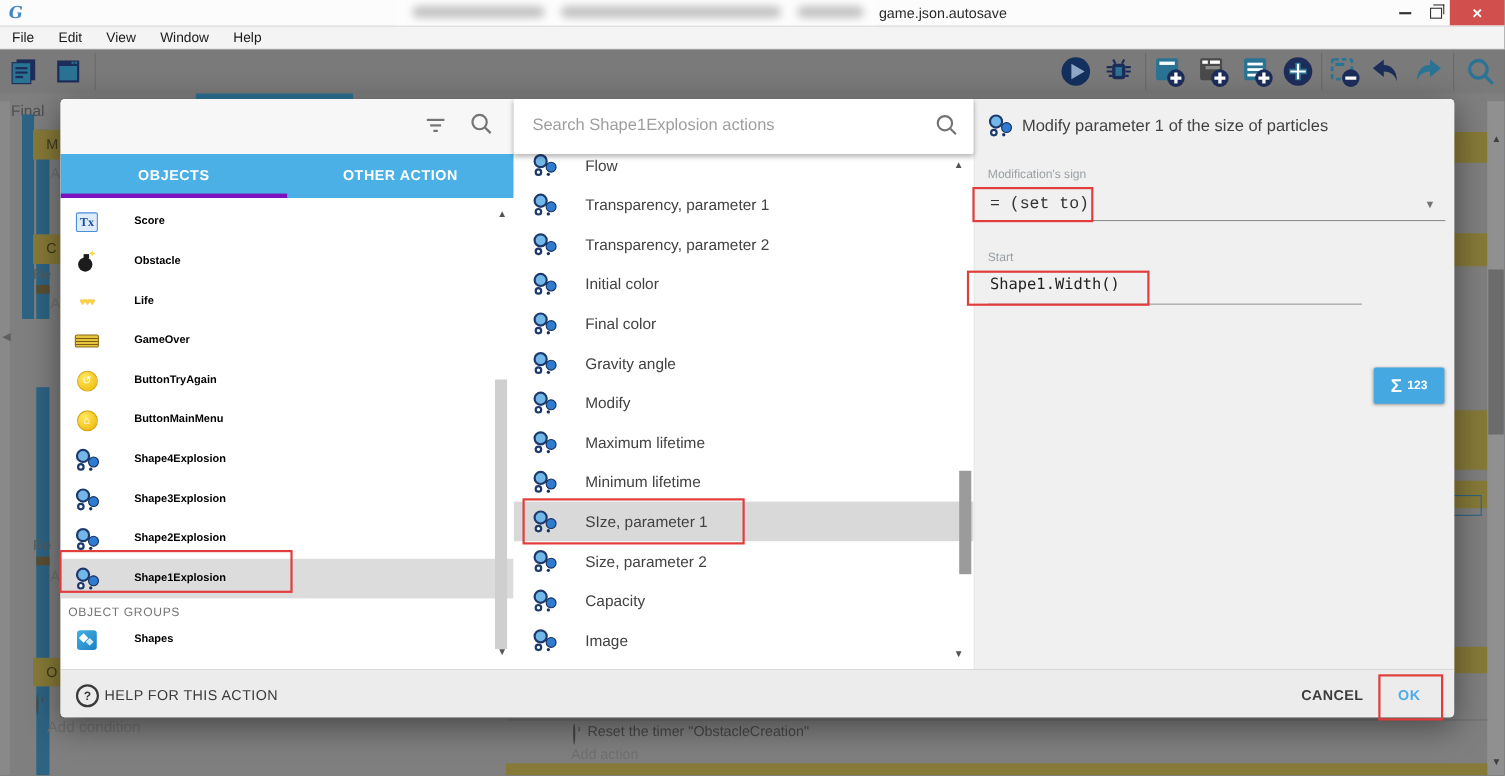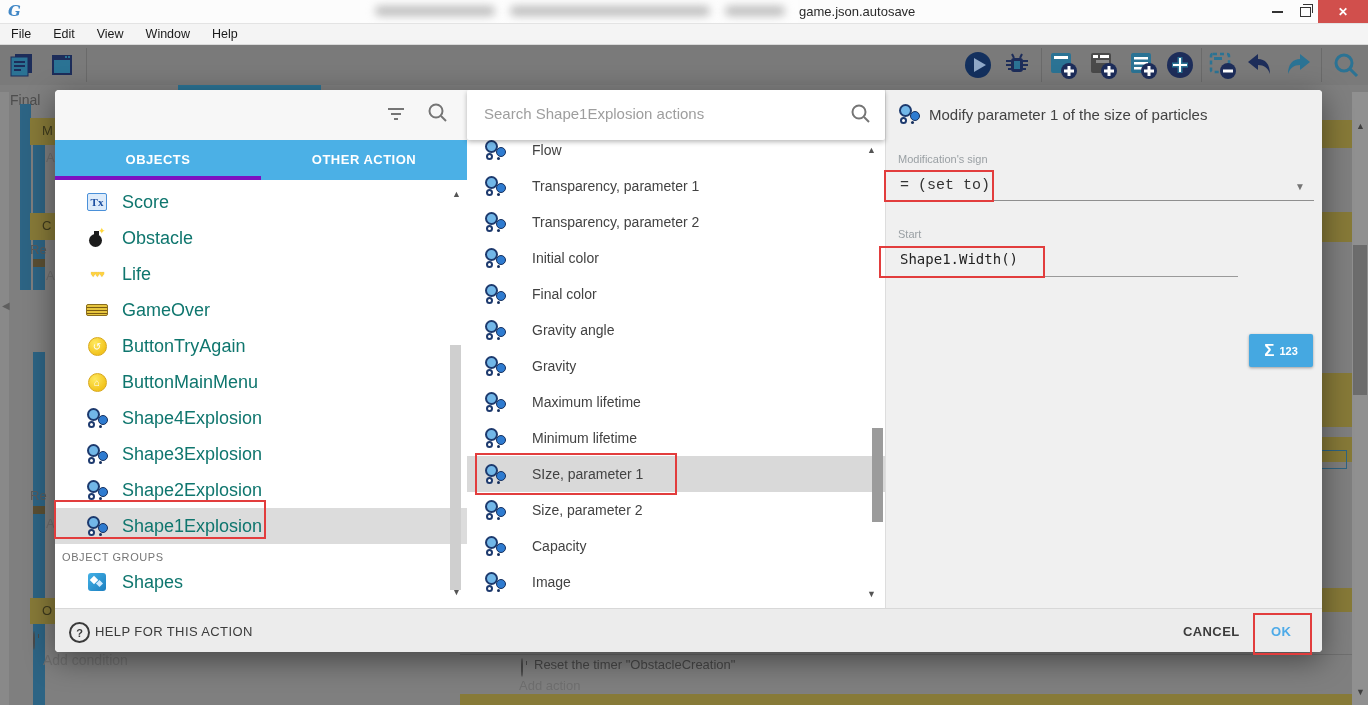--- a/index.html
+++ b/index.html
@@ -61,22 +61,22 @@
     font-family:"Liberation Sans",sans-serif;}
   .searchinput::placeholder{color:#9e9e9e;}
   .filtericon{display:flex;flex-direction:column;align-items:center;gap:3px;}
   .filtericon i{display:block;height:2px;background:#757575;}
   .tabbar{left:0;top:50px;width:412px;height:40px;background:#4bb0e6;display:flex;}
   .tab{width:206px;text-align:center;line-height:40px;color:#fff;font-size:13px;font-weight:bold;letter-spacing:.5px;}
   .tabunder{left:0;top:86px;width:206px;height:4px;background:#7c10c1;}
   .objlist{left:0;top:90px;width:412px;height:428px;background:#fff;overflow:hidden;}
   .orow{position:absolute;left:0;width:412px;height:36px;}
   .orow.sel{background:#dcdcdc;}
-  .olab{position:absolute;left:67px;top:0;line-height:36px;font-size:18px;color:#0f766e;}
-  .oic{position:absolute;left:31px;top:7px;width:22px;height:22px;display:flex;align-items:center;justify-content:center;}
+  .olab{position:absolute;left:67px;top:0;line-height:36px;font-size:10px;color:#000000;font-weight:bold;}
+  .oic{position:absolute;left:13px;top:7px;width:22px;height:22px;display:flex;align-items:center;justify-content:center;}
   .grouphdr{position:absolute;left:7px;width:300px;font-size:11px;color:#757575;letter-spacing:.6px;}
 
   
   .pic{position:relative;width:22px;height:22px;flex:none;}
   .pic b{position:absolute;left:1px;top:1px;width:9px;height:9px;border:2px solid #1d3a6e;border-radius:50%;background:#72b7e8;}
   .pic u{position:absolute;left:12px;top:8px;width:8px;height:8px;border:1px solid #16305e;border-radius:50%;background:#2e7bd0;}
   .pic i{position:absolute;left:2px;top:14px;width:3px;height:3px;border:2px solid #1d3a6e;border-radius:50%;background:#fff;}
   .pic s{position:absolute;left:13px;top:18px;width:3px;height:3px;border-radius:50%;background:#16305e;}
 
   
@@ -451,21 +451,21 @@
         <div class="arow" style="top:136px;">
           <span class="aic"><span class="pic"><b></b><u></u><i></i><s></s></span></span>
           <span class="alab">Final color</span>
         </div>
         <div class="arow" style="top:172px;">
           <span class="aic"><span class="pic"><b></b><u></u><i></i><s></s></span></span>
           <span class="alab">Gravity angle</span>
         </div>
         <div class="arow" style="top:208px;">
           <span class="aic"><span class="pic"><b></b><u></u><i></i><s></s></span></span>
-          <span class="alab">Gravity</span>
+          <span class="alab">Modify</span>
         </div>
         <div class="arow" style="top:244px;">
           <span class="aic"><span class="pic"><b></b><u></u><i></i><s></s></span></span>
           <span class="alab">Maximum lifetime</span>
         </div>
         <div class="arow" style="top:280px;">
           <span class="aic"><span class="pic"><b></b><u></u><i></i><s></s></span></span>
           <span class="alab">Minimum lifetime</span>
         </div>
         <div class="arow sel" style="top:316px;">

